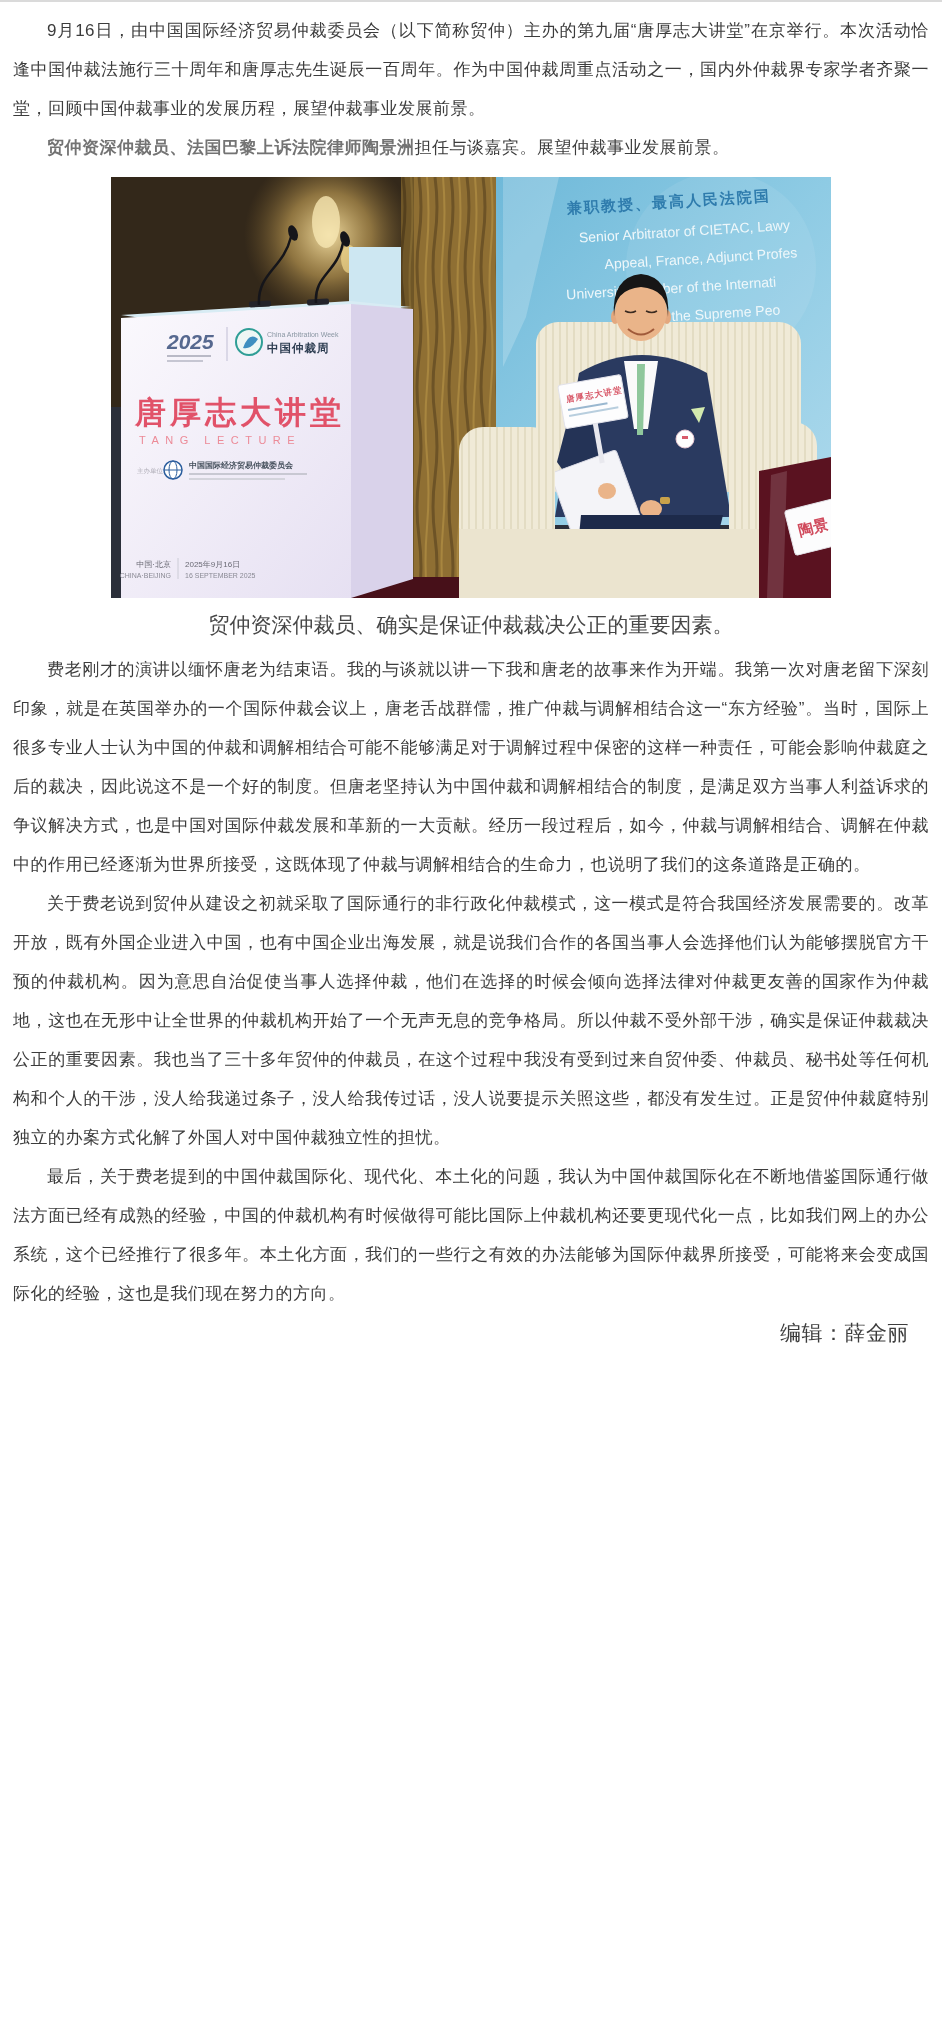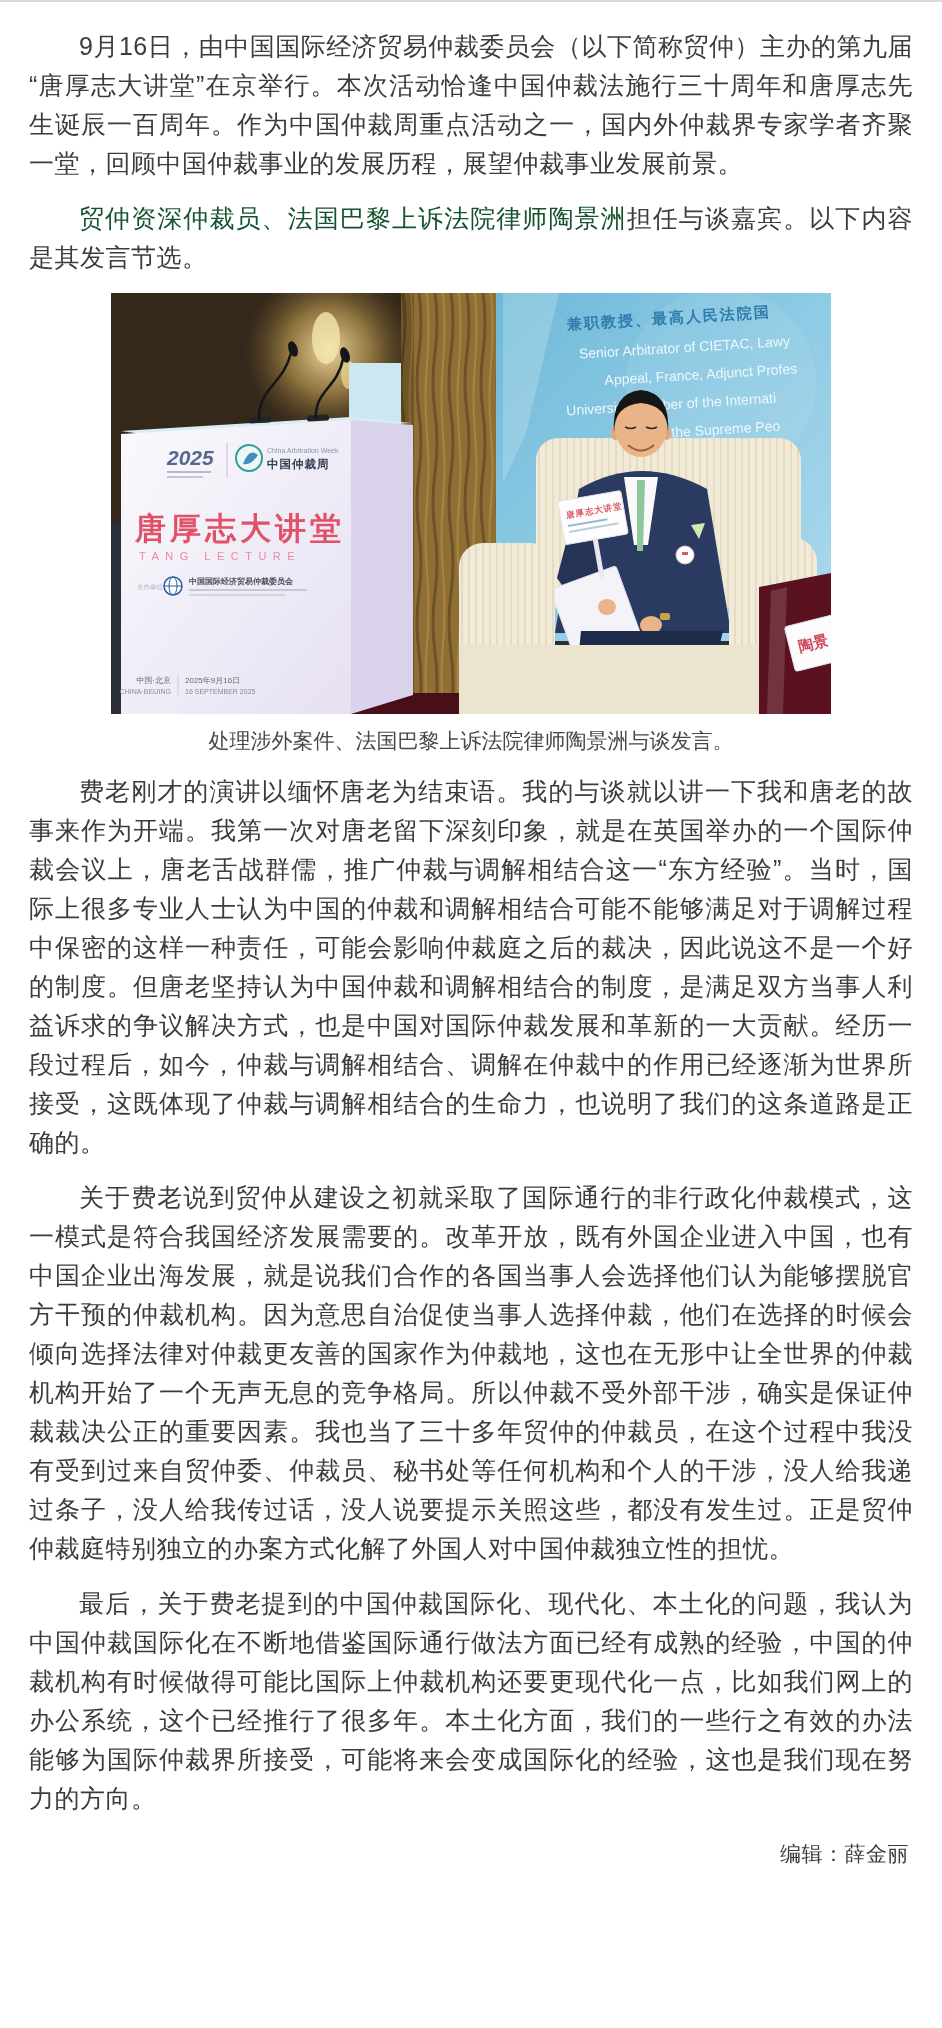--- a/index.html
+++ b/index.html
@@ -1,32 +1,32 @@
 <!DOCTYPE html>
 <html lang="zh"><head>
 <meta charset="utf-8">
 <style>
   html,body{margin:0;padding:0;background:#ffffff;}
   body{font-family:"Liberation Sans","DejaVu Sans",sans-serif;color:#3c3c3c;}
   .page{width:942px;min-height:2028px;margin:0 auto;background:#fff;border-top:2px solid #dadada;box-sizing:border-box;padding:9px 13px 24px;}
-  .body-para{font-size:25px;line-height:39px;letter-spacing:0.5px;text-indent:2em;margin:16px;text-align:justify;}
-  .lead strong{font-weight:normal;color:#14532d;}
+  .body-para{font-size:17px;line-height:39px;letter-spacing:0.5px;text-indent:2em;margin:0;text-align:justify;}
+  .lead strong{font-weight:bold;color:#737373;}
   .photo-wrap{width:720px;margin:10px auto 0;}
   .photo-wrap svg{display:block;}
   .caption{font-family:"DejaVu Serif","Liberation Serif",serif;font-size:21px;color:#474747;text-align:center;line-height:30px;margin:12px 0 10px;}
   .editor{font-size:21px;line-height:39px;letter-spacing:0.5px;text-align:right;margin:0;padding-right:20px;}
 </style>
 </head>
 <body>
 
 <div class="page">
 
   <p class="body-para">9月16日，由中国国际经济贸易仲裁委员会（以下简称贸仲）主办的第九届“唐厚志大讲堂”在京举行。本次活动恰逢中国仲裁法施行三十周年和唐厚志先生诞辰一百周年。作为中国仲裁周重点活动之一，国内外仲裁界专家学者齐聚一堂，回顾中国仲裁事业的发展历程，展望仲裁事业发展前景。</p>
 
-  <p class="body-para lead"><strong>贸仲资深仲裁员、法国巴黎上诉法院律师陶景洲</strong><span>担任与谈嘉宾。以下内容是其发言节选。</span></p>
+  <p class="body-para lead"><strong>贸仲资深仲裁员、法国巴黎上诉法院律师陶景洲</strong><span>担任与谈嘉宾。展望仲裁事业发展前景。</span></p>
 
   <div class="photo-wrap">
     <svg width="720" height="421" viewBox="0 0 720 421">
       <defs>
         <linearGradient id="screenG" x1="0" y1="0" x2="1" y2="1">
           <stop offset="0" stop-color="#6fb9d9"></stop>
             <stop offset="0.5" stop-color="#8ecbe4"></stop>
             <stop offset="1" stop-color="#add9ec"></stop>
         </linearGradient>
         <linearGradient id="podF" x1="0" y1="0" x2="1" y2="1">
@@ -153,21 +153,21 @@
         <rect x="138" y="124" width="22" height="6" rx="2" fill="#23232a" transform="rotate(-3 149 127)"></rect>
         <rect x="196" y="122" width="22" height="6" rx="2" fill="#23232a" transform="rotate(-3 207 125)"></rect>
         <path d="M148,128 C146,96 172,92 180,60" stroke="#15151a" stroke-width="2.5" fill="none"></path>
         <ellipse cx="182" cy="56" rx="4.5" ry="8" transform="rotate(-18 182 56)" fill="#15151a"></ellipse>
         <path d="M205,126 C203,98 226,96 232,66" stroke="#15151a" stroke-width="2.5" fill="none"></path>
         <ellipse cx="234" cy="62" rx="4.5" ry="8" transform="rotate(-18 234 62)" fill="#15151a"></ellipse>
       </g>
     </svg>
   </div>
 
-  <p class="caption">处理涉外案件、法国巴黎上诉法院律师陶景洲与谈发言。</p>
+  <p class="caption">贸仲资深仲裁员、确实是保证仲裁裁决公正的重要因素。</p>
 
   <div>
       <p class="body-para">费老刚才的演讲以缅怀唐老为结束语。我的与谈就以讲一下我和唐老的故事来作为开端。我第一次对唐老留下深刻印象，就是在英国举办的一个国际仲裁会议上，唐老舌战群儒，推广仲裁与调解相结合这一“东方经验”。当时，国际上很多专业人士认为中国的仲裁和调解相结合可能不能够满足对于调解过程中保密的这样一种责任，可能会影响仲裁庭之后的裁决，因此说这不是一个好的制度。但唐老坚持认为中国仲裁和调解相结合的制度，是满足双方当事人利益诉求的争议解决方式，也是中国对国际仲裁发展和革新的一大贡献。经历一段过程后，如今，仲裁与调解相结合、调解在仲裁中的作用已经逐渐为世界所接受，这既体现了仲裁与调解相结合的生命力，也说明了我们的这条道路是正确的。</p>
       <p class="body-para">关于费老说到贸仲从建设之初就采取了国际通行的非行政化仲裁模式，这一模式是符合我国经济发展需要的。改革开放，既有外国企业进入中国，也有中国企业出海发展，就是说我们合作的各国当事人会选择他们认为能够摆脱官方干预的仲裁机构。因为意思自治促使当事人选择仲裁，他们在选择的时候会倾向选择法律对仲裁更友善的国家作为仲裁地，这也在无形中让全世界的仲裁机构开始了一个无声无息的竞争格局。所以仲裁不受外部干涉，确实是保证仲裁裁决公正的重要因素。我也当了三十多年贸仲的仲裁员，在这个过程中我没有受到过来自贸仲委、仲裁员、秘书处等任何机构和个人的干涉，没人给我递过条子，没人给我传过话，没人说要提示关照这些，都没有发生过。正是贸仲仲裁庭特别独立的办案方式化解了外国人对中国仲裁独立性的担忧。</p>
       <p class="body-para">最后，关于费老提到的中国仲裁国际化、现代化、本土化的问题，我认为中国仲裁国际化在不断地借鉴国际通行做法方面已经有成熟的经验，中国的仲裁机构有时候做得可能比国际上仲裁机构还要更现代化一点，比如我们网上的办公系统，这个已经推行了很多年。本土化方面，我们的一些行之有效的办法能够为国际仲裁界所接受，可能将来会变成国际化的经验，这也是我们现在努力的方向。</p>
     </div>
 
   <p class="editor">编辑：薛金丽</p>
 
 </div>

